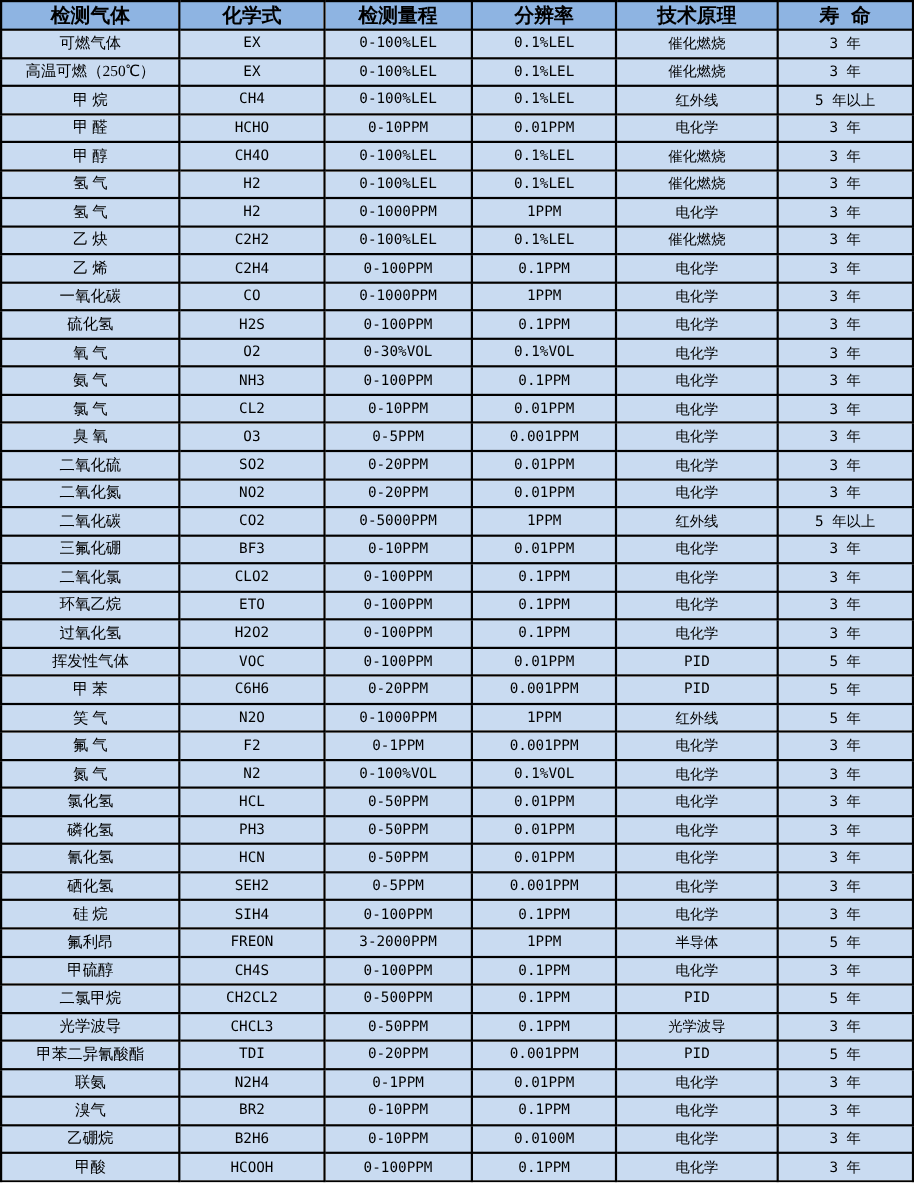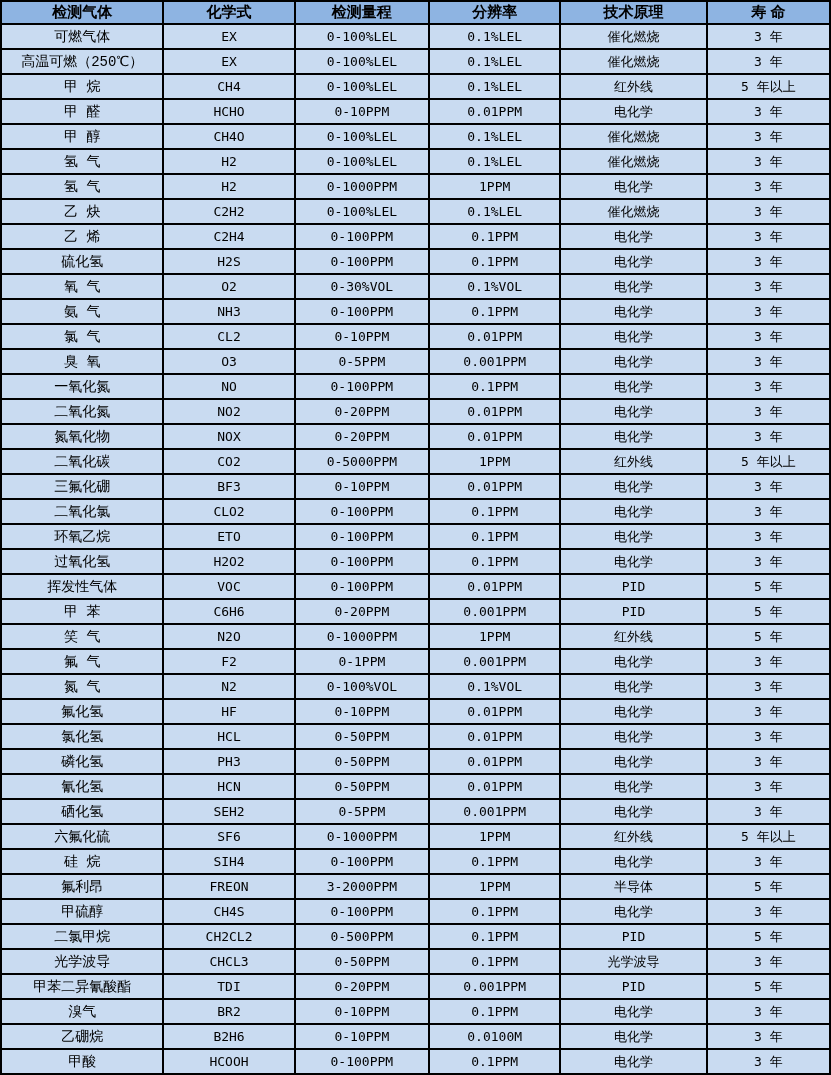--- a/index.html
+++ b/index.html
@@ -27,32 +27,32 @@
     text-align:center;
     vertical-align:middle;
     padding:0 2px;
     overflow:hidden;
     white-space:nowrap;
     color:var(--text-color,#000);
   }
   table.spec thead th{
     background:var(--header-bg,#8EB4E2);
     font-weight:bold;
-    font-size:15px;
+    font-size:18px;
     height:21px;
-    font-family:Liberation Sans, sans-serif;
+    font-family:Liberation Mono, monospace;
   }
   table.spec tbody td{
     background:var(--row-bg,#C9DBF1);
     font-size:13px;
     height:21px;
   }
   table.spec tbody td.gas{
     font-size:14px;
-    font-family:Liberation Mono, monospace;
+    font-family:Liberation Serif, serif;
   }
   table.spec tbody td.val{
     font-family:"DejaVu Sans Mono","Liberation Mono",monospace,"DejaVu Sans",sans-serif;
   }
 </style>
 </head>
 <body>
 
 <div id="app">
   <table class="spec">
@@ -141,20 +141,28 @@
         </tr>
         <tr>
           <td class="gas">乙 烯</td>
           <td class="val">C2H4</td>
           <td class="val">0-100PPM</td>
           <td class="val">0.1PPM</td>
           <td class="val">电化学</td>
           <td class="val">3 年</td>
         </tr>
         <tr>
+          <td class="gas">一氧化碳</td>
+          <td class="val">CO</td>
+          <td class="val">0-1000PPM</td>
+          <td class="val">1PPM</td>
+          <td class="val">电化学</td>
+          <td class="val">3 年</td>
+        </tr>
+        <tr>
           <td class="gas">硫化氢</td>
           <td class="val">H2S</td>
           <td class="val">0-100PPM</td>
           <td class="val">0.1PPM</td>
           <td class="val">电化学</td>
           <td class="val">3 年</td>
         </tr>
         <tr>
           <td class="gas">氧 气</td>
           <td class="val">O2</td>
@@ -181,38 +189,30 @@
         </tr>
         <tr>
           <td class="gas">臭 氧</td>
           <td class="val">O3</td>
           <td class="val">0-5PPM</td>
           <td class="val">0.001PPM</td>
           <td class="val">电化学</td>
           <td class="val">3 年</td>
         </tr>
         <tr>
-          <td class="gas">一氧化氮</td>
-          <td class="val">NO</td>
-          <td class="val">0-100PPM</td>
-          <td class="val">0.1PPM</td>
+          <td class="gas">二氧化硫</td>
+          <td class="val">SO2</td>
+          <td class="val">0-20PPM</td>
+          <td class="val">0.01PPM</td>
           <td class="val">电化学</td>
           <td class="val">3 年</td>
         </tr>
         <tr>
           <td class="gas">二氧化氮</td>
           <td class="val">NO2</td>
-          <td class="val">0-20PPM</td>
-          <td class="val">0.01PPM</td>
-          <td class="val">电化学</td>
-          <td class="val">3 年</td>
-        </tr>
-        <tr>
-          <td class="gas">氮氧化物</td>
-          <td class="val">NOX</td>
           <td class="val">0-20PPM</td>
           <td class="val">0.01PPM</td>
           <td class="val">电化学</td>
           <td class="val">3 年</td>
         </tr>
         <tr>
           <td class="gas">二氧化碳</td>
           <td class="val">CO2</td>
           <td class="val">0-5000PPM</td>
           <td class="val">1PPM</td>
@@ -285,28 +285,20 @@
         </tr>
         <tr>
           <td class="gas">氮 气</td>
           <td class="val">N2</td>
           <td class="val">0-100%VOL</td>
           <td class="val">0.1%VOL</td>
           <td class="val">电化学</td>
           <td class="val">3 年</td>
         </tr>
         <tr>
-          <td class="gas">氟化氢</td>
-          <td class="val">HF</td>
-          <td class="val">0-10PPM</td>
-          <td class="val">0.01PPM</td>
-          <td class="val">电化学</td>
-          <td class="val">3 年</td>
-        </tr>
-        <tr>
           <td class="gas">氯化氢</td>
           <td class="val">HCL</td>
           <td class="val">0-50PPM</td>
           <td class="val">0.01PPM</td>
           <td class="val">电化学</td>
           <td class="val">3 年</td>
         </tr>
         <tr>
           <td class="gas">磷化氢</td>
           <td class="val">PH3</td>
@@ -323,28 +315,20 @@
           <td class="val">电化学</td>
           <td class="val">3 年</td>
         </tr>
         <tr>
           <td class="gas">硒化氢</td>
           <td class="val">SEH2</td>
           <td class="val">0-5PPM</td>
           <td class="val">0.001PPM</td>
           <td class="val">电化学</td>
           <td class="val">3 年</td>
-        </tr>
-        <tr>
-          <td class="gas">六氟化硫</td>
-          <td class="val">SF6</td>
-          <td class="val">0-1000PPM</td>
-          <td class="val">1PPM</td>
-          <td class="val">红外线</td>
-          <td class="val">5 年以上</td>
         </tr>
         <tr>
           <td class="gas">硅 烷</td>
           <td class="val">SIH4</td>
           <td class="val">0-100PPM</td>
           <td class="val">0.1PPM</td>
           <td class="val">电化学</td>
           <td class="val">3 年</td>
         </tr>
         <tr>
@@ -381,20 +365,28 @@
         </tr>
         <tr>
           <td class="gas">甲苯二异氰酸酯</td>
           <td class="val">TDI</td>
           <td class="val">0-20PPM</td>
           <td class="val">0.001PPM</td>
           <td class="val">PID</td>
           <td class="val">5 年</td>
         </tr>
         <tr>
+          <td class="gas">联氨</td>
+          <td class="val">N2H4</td>
+          <td class="val">0-1PPM</td>
+          <td class="val">0.01PPM</td>
+          <td class="val">电化学</td>
+          <td class="val">3 年</td>
+        </tr>
+        <tr>
           <td class="gas">溴气</td>
           <td class="val">BR2</td>
           <td class="val">0-10PPM</td>
           <td class="val">0.1PPM</td>
           <td class="val">电化学</td>
           <td class="val">3 年</td>
         </tr>
         <tr>
           <td class="gas">乙硼烷</td>
           <td class="val">B2H6</td>

